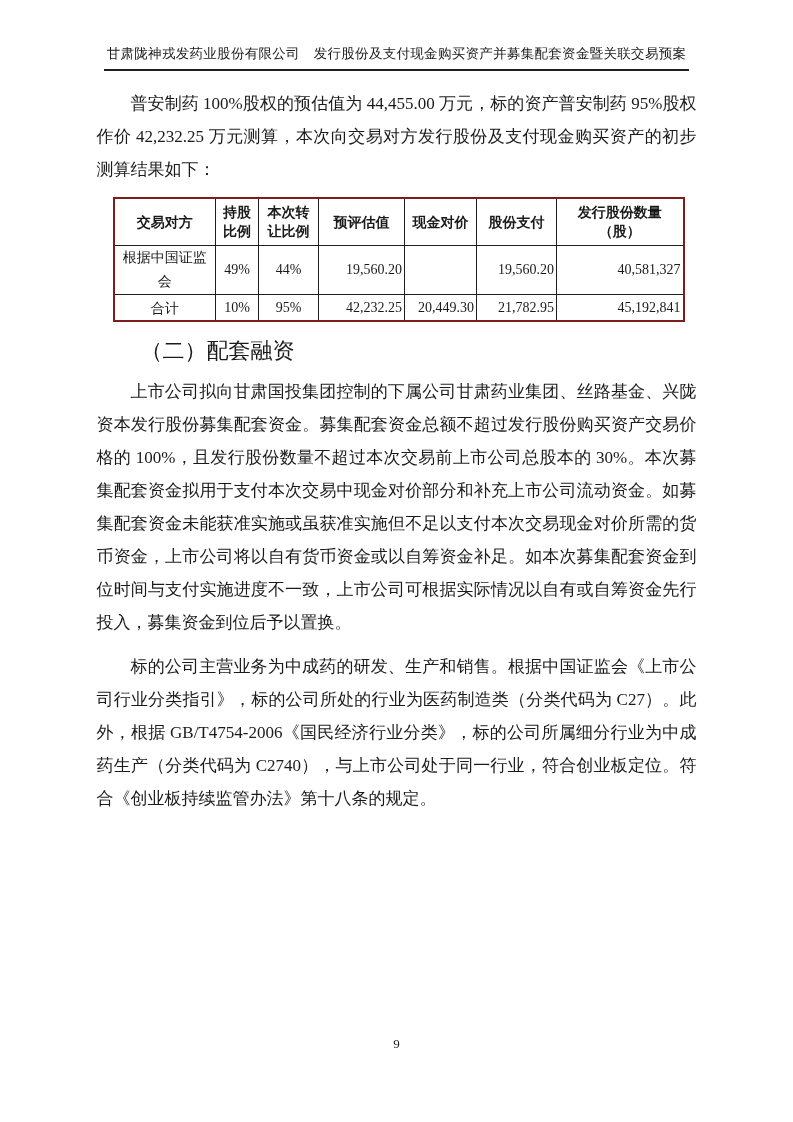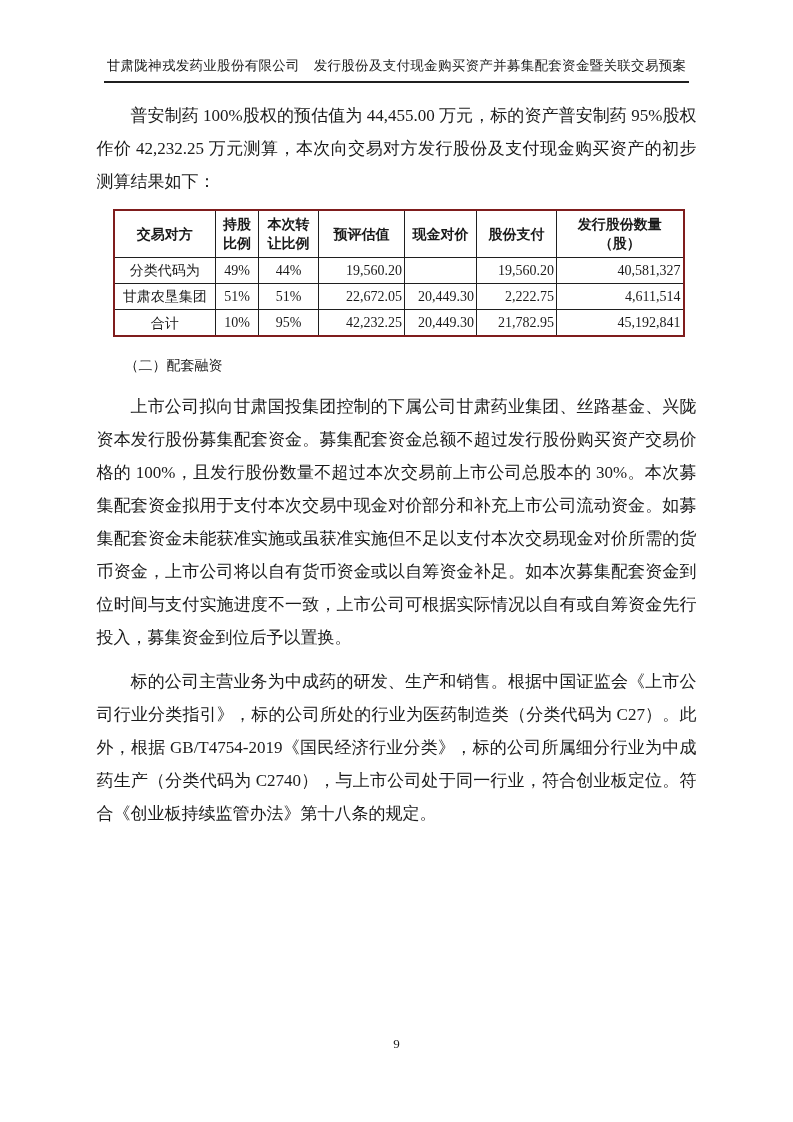--- a/index.html
+++ b/index.html
@@ -14,21 +14,21 @@
     margin: 0 auto;
     background: #ffffff;
     overflow: hidden;
     box-sizing: border-box;
     padding-top: 40px;
     font-family: "Liberation Serif", "DejaVu Serif", serif;
     color: #1a1a1a;
   }
   .running-header {
     width: 640px;
-    margin: 16px auto;
+    margin: 4px auto;
     text-align: center;
   }
   .header-text {
     display: inline-block;
     font-size: 13.5px;
     letter-spacing: 0.3px;
     padding: 0 3px 6px 3px;
     border-bottom: 2px solid #1f1f1f;
     white-space: nowrap;
   }
@@ -79,21 +79,21 @@
     padding: 0 2px;
     vertical-align: middle;
   }
   td.cell-ctr { text-align: center; }
   td.cell-num { text-align: right; padding-right: 8px; }
   tr.row-total td.cell-ctr:first-child {
     font-family: "Liberation Sans", "DejaVu Sans", sans-serif;
     font-weight: normal;
   }
   .sub-heading {
-    font-size: 14px;
+    font-size: 22px;
     line-height: 33px;
     text-indent: 2em;
     margin: 12px 0 8px 0;
   }
   .section-heading {
     font-family: "Liberation Sans", "DejaVu Sans", sans-serif;
     font-weight: bold;
     font-size: 19px;
     line-height: 34px;
     text-indent: 2em;
@@ -141,55 +141,46 @@
 让比例</th>
           <th>预评估值</th>
           <th>现金对价</th>
           <th>股份支付</th>
           <th>发行股份数量
 （股）</th>
         </tr>
       </thead>
       <tbody>
         <tr>
-          <td class="cell-ctr">分类代码为</td>
+          <td class="cell-ctr">根据中国证监会</td>
           <td class="cell-ctr">49%</td>
           <td class="cell-ctr">44%</td>
           <td class="cell-num">19,560.20</td>
           <td class="cell-num"></td>
           <td class="cell-num">19,560.20</td>
           <td class="cell-num">40,581,327</td>
-        </tr>
-        <tr>
-          <td class="cell-ctr">甘肃农垦集团</td>
-          <td class="cell-ctr">51%</td>
-          <td class="cell-ctr">51%</td>
-          <td class="cell-num">22,672.05</td>
-          <td class="cell-num">20,449.30</td>
-          <td class="cell-num">2,222.75</td>
-          <td class="cell-num">4,611,514</td>
         </tr>
         <tr class="row-total">
           <td class="cell-ctr">合计</td>
           <td class="cell-ctr">10%</td>
           <td class="cell-ctr">95%</td>
           <td class="cell-num">42,232.25</td>
           <td class="cell-num">20,449.30</td>
           <td class="cell-num">21,782.95</td>
           <td class="cell-num">45,192,841</td>
         </tr>
       </tbody>
     </table>
 
     <p class="sub-heading">（二）配套融资</p>
 
     <p class="body-para">上市公司拟向甘肃国投集团控制的下属公司甘肃药业集团、丝路基金、兴陇资本发行股份募集配套资金。募集配套资金总额不超过发行股份购买资产交易价格的 100%，且发行股份数量不超过本次交易前上市公司总股本的 30%。本次募集配套资金拟用于支付本次交易中现金对价部分和补充上市公司流动资金。如募集配套资金未能获准实施或虽获准实施但不足以支付本次交易现金对价所需的货币资金，上市公司将以自有货币资金或以自筹资金补足。如本次募集配套资金到位时间与支付实施进度不一致，上市公司可根据实际情况以自有或自筹资金先行投入，募集资金到位后予以置换。</p>
 
 
 
 
-    <p class="body-para">标的公司主营业务为中成药的研发、生产和销售。根据中国证监会《上市公司行业分类指引》，标的公司所处的行业为医药制造类（分类代码为 C27）。此外，根据 GB/T4754-2019《国民经济行业分类》，标的公司所属细分行业为中成药生产（分类代码为 C2740），与上市公司处于同一行业，符合创业板定位。符合《创业板持续监管办法》第十八条的规定。</p>
+    <p class="body-para">标的公司主营业务为中成药的研发、生产和销售。根据中国证监会《上市公司行业分类指引》，标的公司所处的行业为医药制造类（分类代码为 C27）。此外，根据 GB/T4754-2006《国民经济行业分类》，标的公司所属细分行业为中成药生产（分类代码为 C2740），与上市公司处于同一行业，符合创业板定位。符合《创业板持续监管办法》第十八条的规定。</p>
 
   </div>
 
   <div class="page-number">9</div>
 
 </div>
 
 </body></html>

